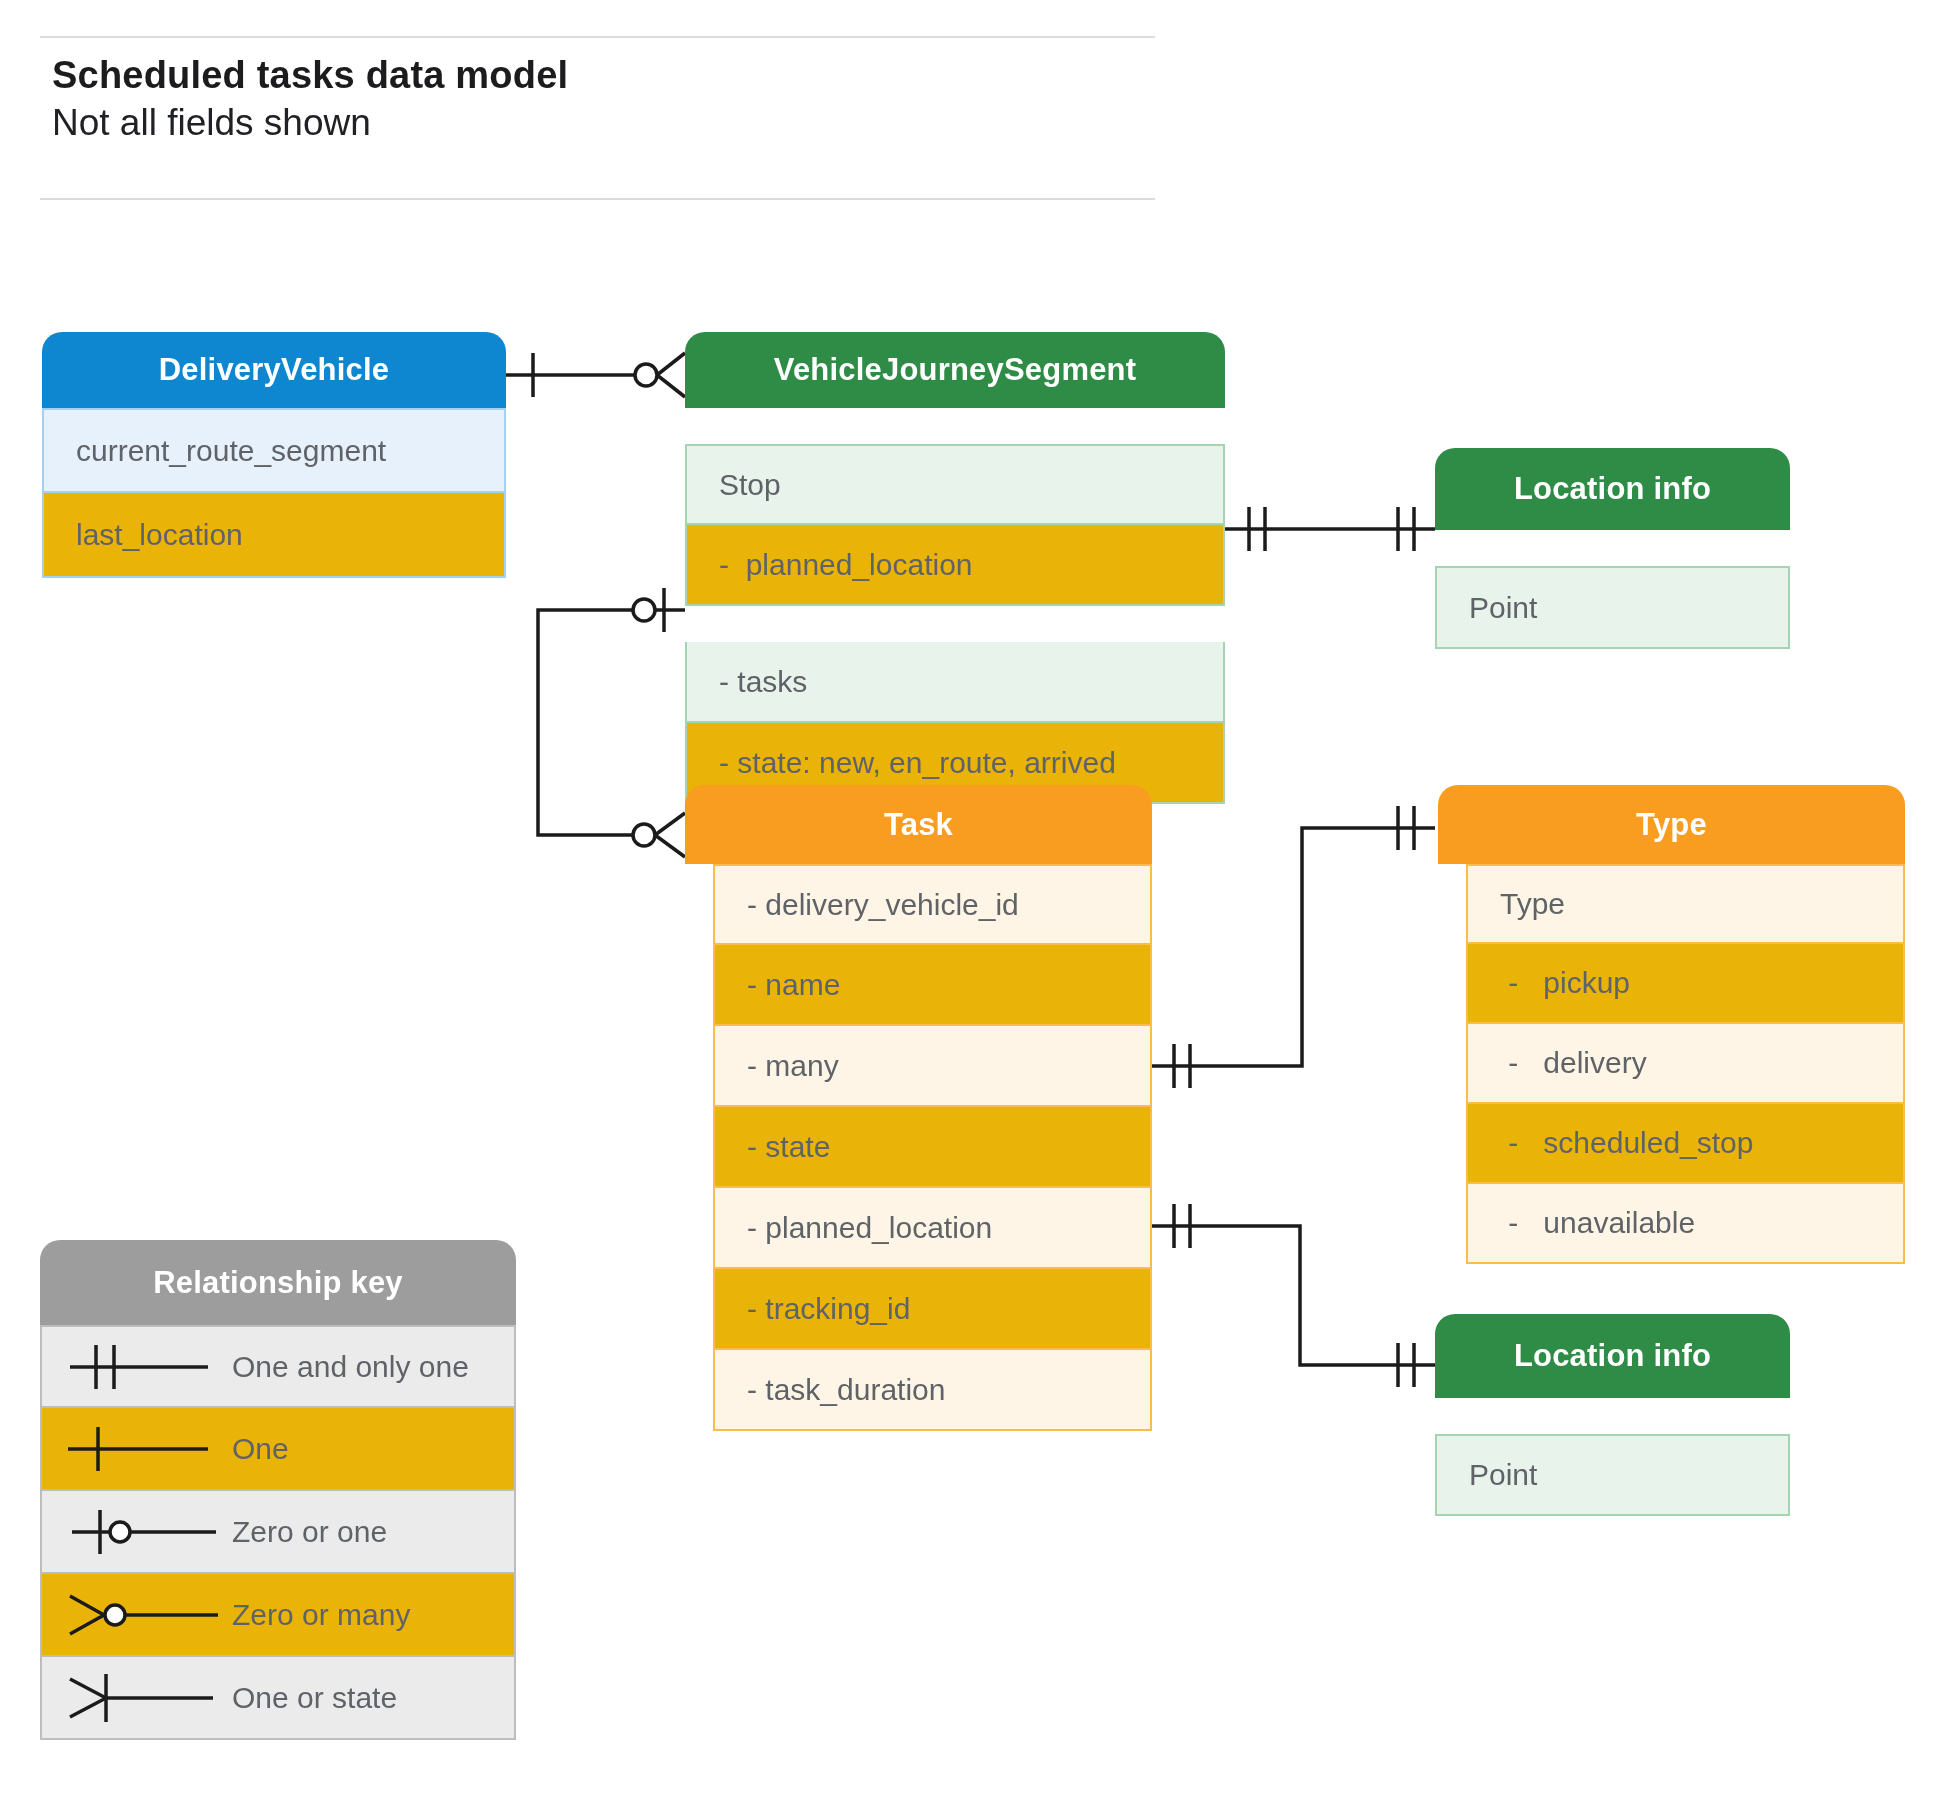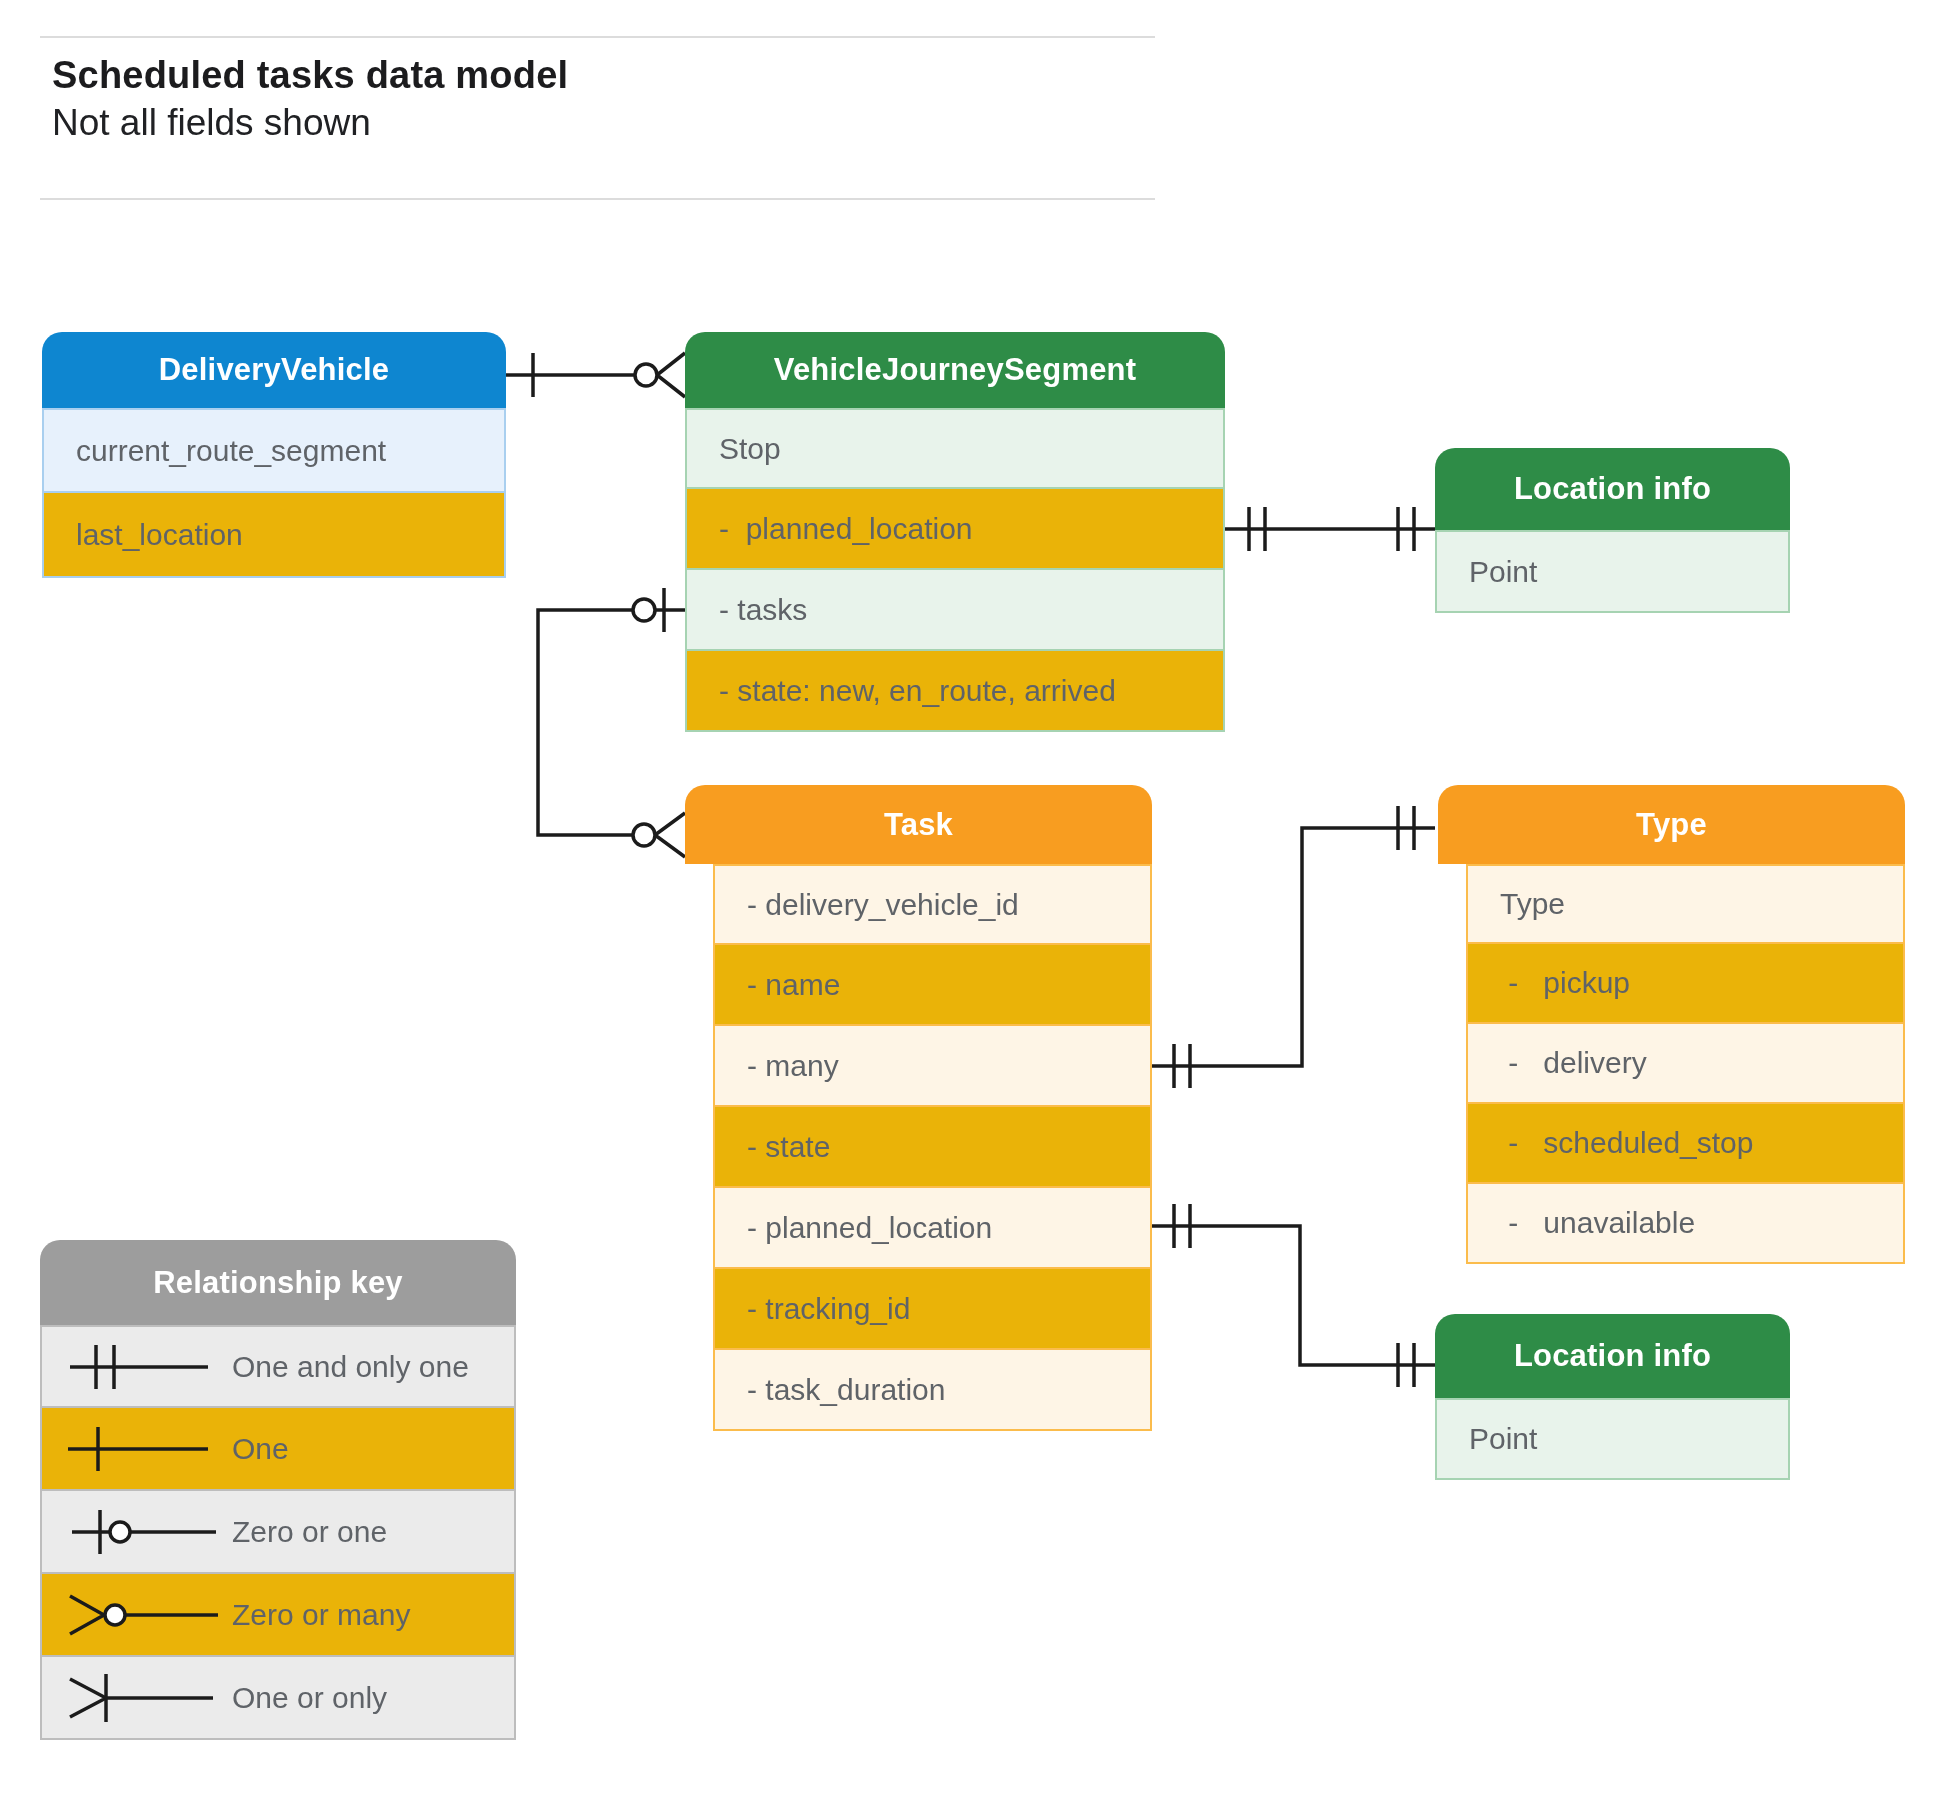--- a/index.html
+++ b/index.html
@@ -22,21 +22,21 @@
         font-size:30px;color:#5f6368;padding-left:32px;}
   .erow span{white-space:pre;}
   .ehead + .erow{border-top-width:2px;}
 
   .theme-blue .ehead{background:#0e86d0;}
   .theme-blue .erow{border-color:#a9cfef;}
   .theme-blue .erow.alt{background:#e7f1fc;}
 
   .theme-green .ehead{background:#2e8c47;}
   .theme-green .erow{border-color:#a6d3b2;}
-  .theme-green .erow.alt{background:#e8f3eb;}
+  .theme-green .erow.alt{background:#e8f3eb;margin-top:36px;}
 
   .theme-orange .ehead{background:#f89d20;}
   .theme-orange .erow{border-color:#fbbc4c;margin-left:28px;}
   .theme-orange .erow.alt{background:#fef5e6;}
 
   .theme-gray .ehead{background:#9d9d9d;}
   .theme-gray .erow{border-color:#bdbdbd;}
   .theme-gray .erow.alt{background:#ebebeb;}
   .theme-gray .erow{padding-left:0;}
 
@@ -211,17 +211,17 @@
       </svg>
       <span class="llabel">Zero or many</span>
     </div>
 
     <div class="erow alt">
       <svg class="lsym" width="170" height="80" viewBox="0 0 170 80">
         <path d="M48,40 L12,21 M48,40 L12,59"></path>
           <path d="M48,16 V64"></path>
           <path d="M48,40 H155"></path>
       </svg>
-      <span class="llabel">One or only</span>
+      <span class="llabel">One or state</span>
     </div>
   </div>
 
 </div>
 
 </body></html>

